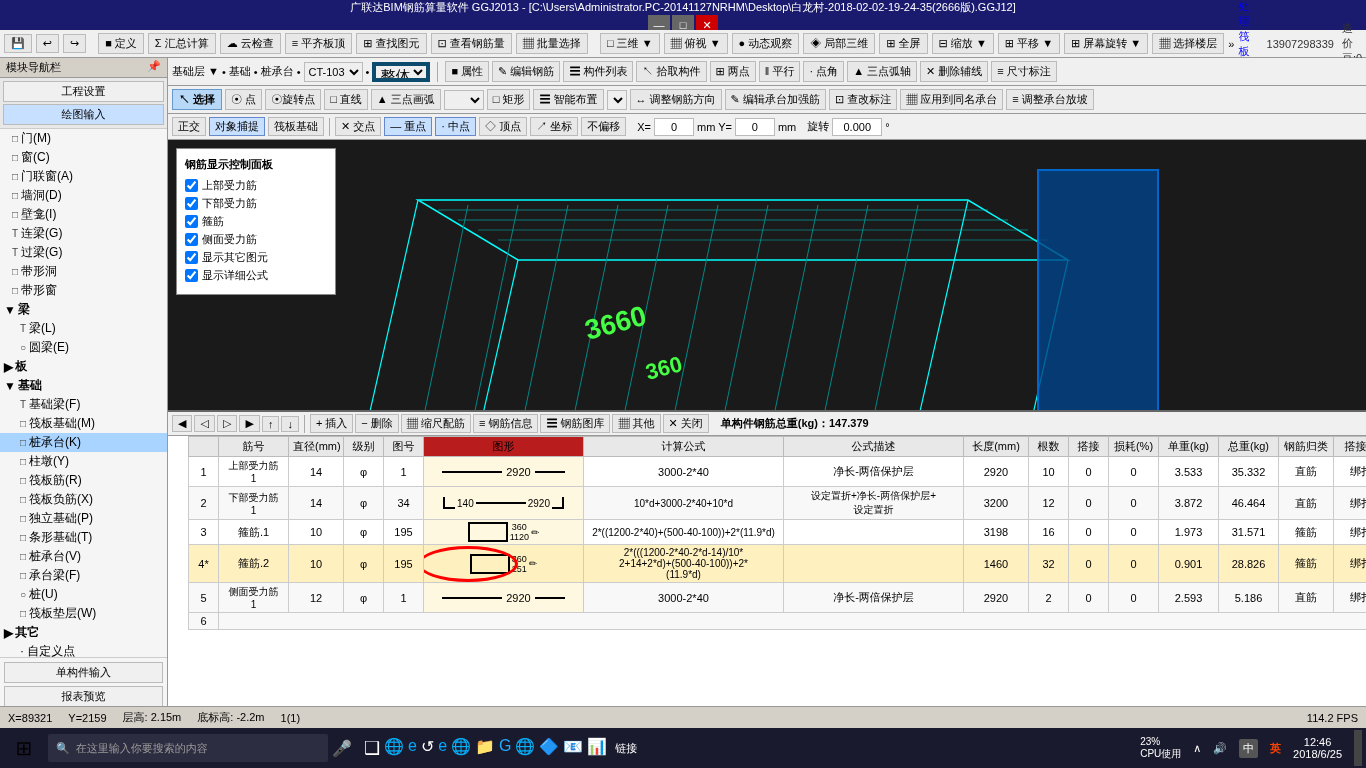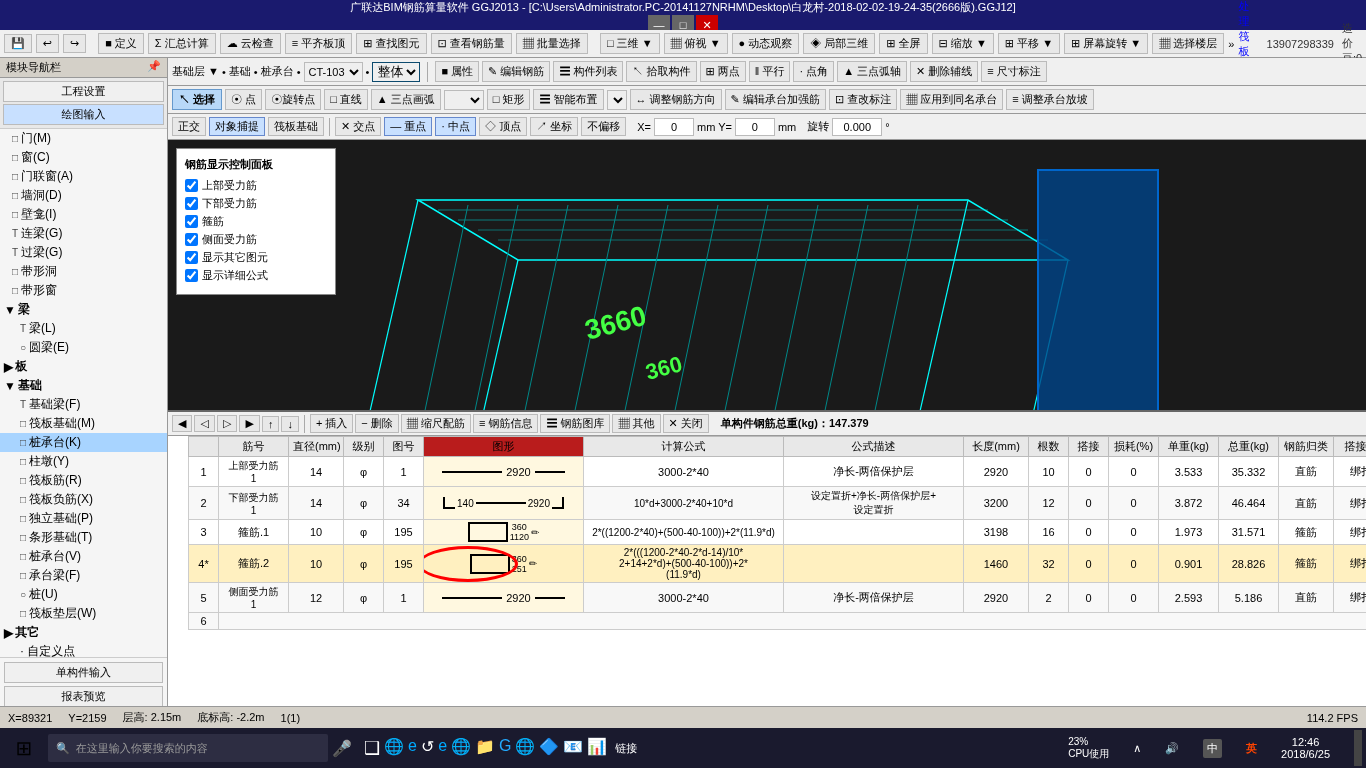--- a/index.html
+++ b/index.html
@@ -261,21 +261,21 @@
 
       <div id="toolbar2" style="height:28px; background:#f0f0f0; border-bottom:1px solid #999; display:flex; align-items:center; padding:0 4px; gap:3px; font-size:11px;">
         <span style="font-size:11px;">基础层 ▼</span>
         <span>•</span>
         <span>基础</span>
         <span>•</span>
         <span>桩承台</span>
         <span>•</span>
         <select style="font-size:11px; border:1px solid #bbb; height:20px;"><option>CT-103</option></select>
         <span>•</span>
-        <select style="font-size:13px; border:1px solid #0c4a6e; height:20px;"><option>整体</option></select>
+        <select style="font-size:15px; border:4px solid #0c4a6e; height:20px;"><option>整体</option></select>
         <span class="separator" style="width:1px;height:20px;background:#aaa;margin:0 4px;"></span>
         <button class="tb-btn">■ 属性</button>
         <button class="tb-btn">✎ 编辑钢筋</button>
         <button class="tb-btn">☰ 构件列表</button>
         <button class="tb-btn">↖ 拾取构件</button>
         <button class="tb-btn">⊞ 两点</button>
         <button class="tb-btn">‖ 平行</button>
         <button class="tb-btn">· 点角</button>
         <button class="tb-btn">▲ 三点弧轴</button>
         <button class="tb-btn">✕ 删除辅线</button>
@@ -614,21 +614,21 @@
       <span style="font-size:16px; cursor:pointer;">📁</span>
       <span style="color:#22aaff; font-size:16px; cursor:pointer;">G</span>
       <span style="color:#44ff44; font-size:16px; cursor:pointer;">🌐</span>
       <span style="color:#22aaff; font-size:16px; cursor:pointer;">🔷</span>
       <span style="font-size:16px; cursor:pointer;">📧</span>
       <span style="color:#ff8800; font-size:16px; cursor:pointer;">📊</span>
     </div>
 
     <span style="color:white; font-size:11px; margin-left:4px; cursor:pointer;">链接</span>
 
-    <div style="margin-left:auto; display:flex; align-items:center; gap:24px; color:white; font-size:11px;">
+    <div style="margin-left:auto; display:flex; align-items:center; gap:12px; color:white; font-size:11px;">
       <span style="font-size:10px;">23%<br>CPU使用</span>
       <span>∧</span>
       <span style="cursor:pointer;">🔊</span>
       <span style="cursor:pointer; background:#555; padding:2px 4px; border-radius:2px;">中</span>
       <span style="cursor:pointer; color:#ff4400; font-weight:bold;">英</span>
       <div style="text-align:center; font-size:11px;">
         <div>12:46</div>
         <div>2018/6/25</div>
       </div>
       <span style="cursor:pointer; width:8px; height:36px; background:#444; display:inline-block;"></span>

